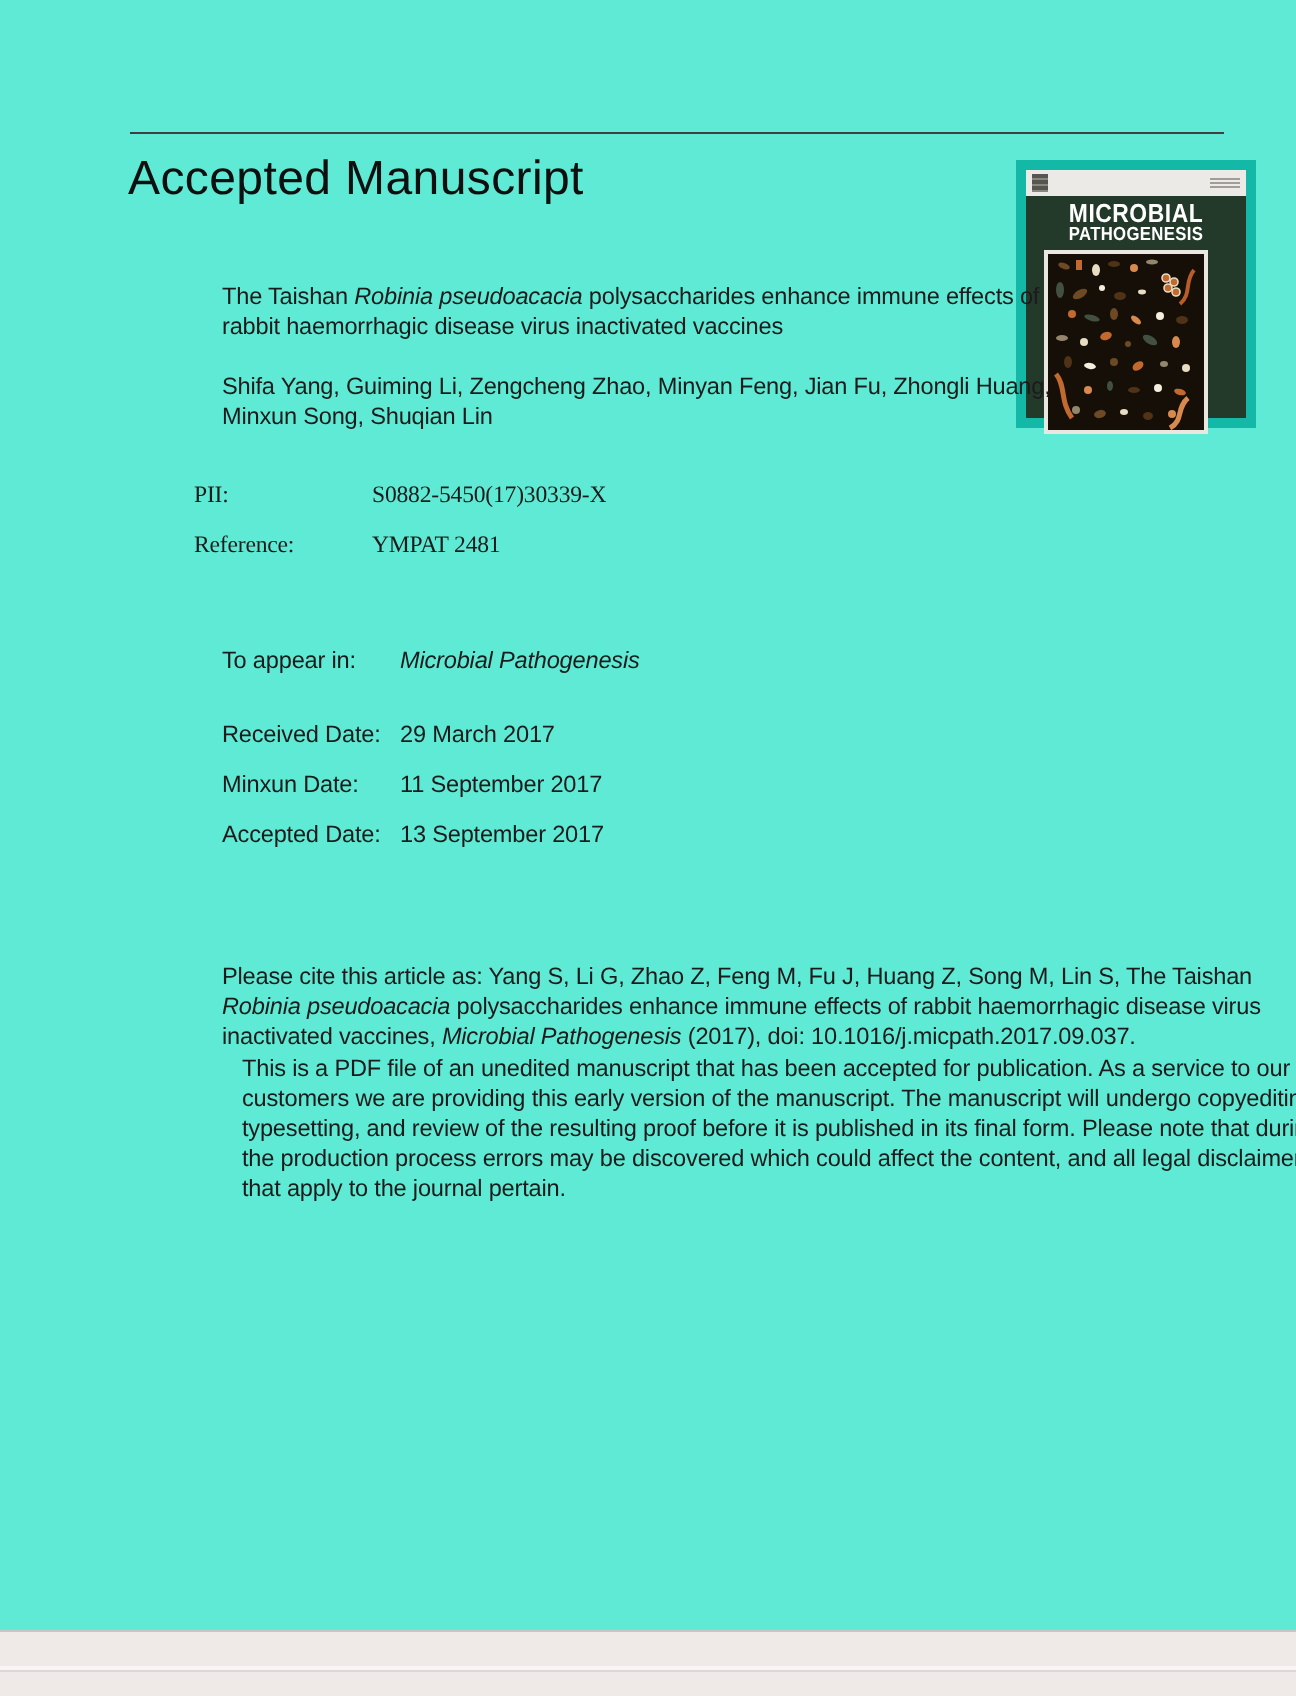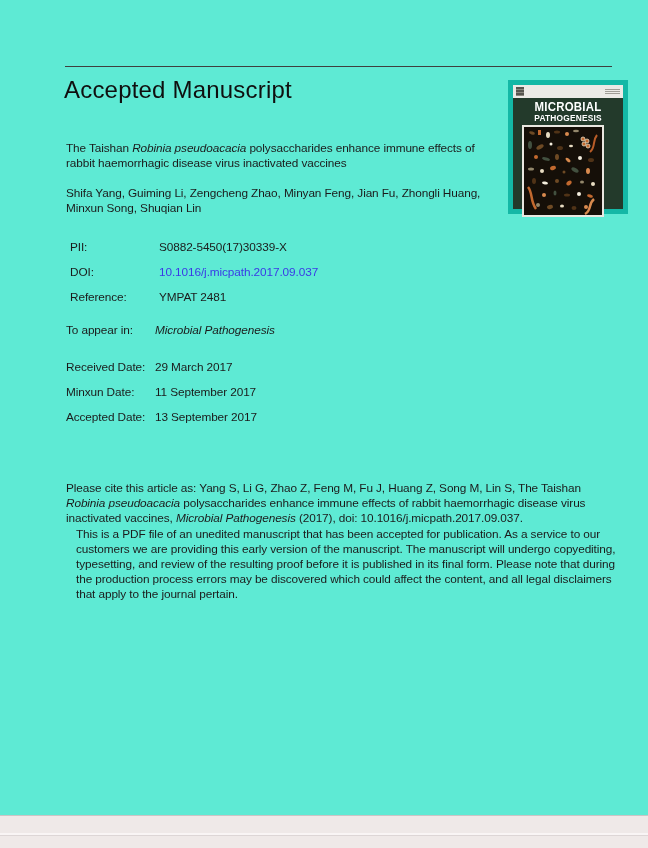--- a/index.html
+++ b/index.html
@@ -10,24 +10,24 @@
     color:#1b1b1b;
   }
   .rule {
     position:absolute; left:65px; top:66px; width:547px; height:1px;
     background:#3f3f3f;
   }
   .heading {
     position:absolute; left:64px; top:76px;
     font-size:24px; font-weight:400; color:#0f0f0f; letter-spacing:0.2px;
   }
-  .txt { font-size:11.8px; line-height:15px; letter-spacing:-0.1px; color:#1b1b1b; }
+  .txt { font-size:11.8px; line-height:15px; letter-spacing:-0.1px; color:#1b1b1b;margin-left:45px; }
   .title-block   { position:absolute; left:66px; top:141px; width:500px; }
   .authors-block { position:absolute; left:66px; top:186px; width:500px; }
-  .meta-block    { position:absolute; left:70px; top:240px; }
+  .meta-block    { position:absolute; left:52px; top:240px;font-family:Liberation Serif, serif; }
   .toappear-block{ position:absolute; left:66px; top:323px; }
   .dates-block   { position:absolute; left:66px; top:360px; }
   .cite-block    { position:absolute; left:66px; top:481px; width:545px; }
   .disc-block    { position:absolute; left:76px; top:527px; width:545px; }
   .meta-row, .date-row { display:flex; margin-bottom:10px; }
   .meta-label { width:89px; flex:0 0 89px; }
   .ital { font-style:italic; }
   .doi-link { cursor:pointer; }
 
   
@@ -145,24 +145,20 @@
     <div>Shifa Yang, Guiming Li, Zengcheng Zhao, Minyan Feng, Jian Fu, Zhongli Huang,</div>
     <div>Minxun Song, Shuqian Lin</div>
   </div>
 
   <div class="txt meta-block">
     <div class="meta-row">
       <span class="meta-label">PII:</span>
       <span>S0882-5450(17)30339-X</span>
     </div>
     <div class="meta-row">
-      <span class="meta-label">DOI:</span>
-      <span class="doi-link" style="color: rgb(58, 58, 230);">10.1016/j.micpath.2017.09.037</span>
-    </div>
-    <div class="meta-row">
       <span class="meta-label">Reference:</span>
       <span>YMPAT 2481</span>
     </div>
   </div>
 
   <div class="txt toappear-block">
     <div class="meta-row">
       <span class="meta-label">To appear in:</span>
       <span class="ital">Microbial Pathogenesis</span>
     </div>

